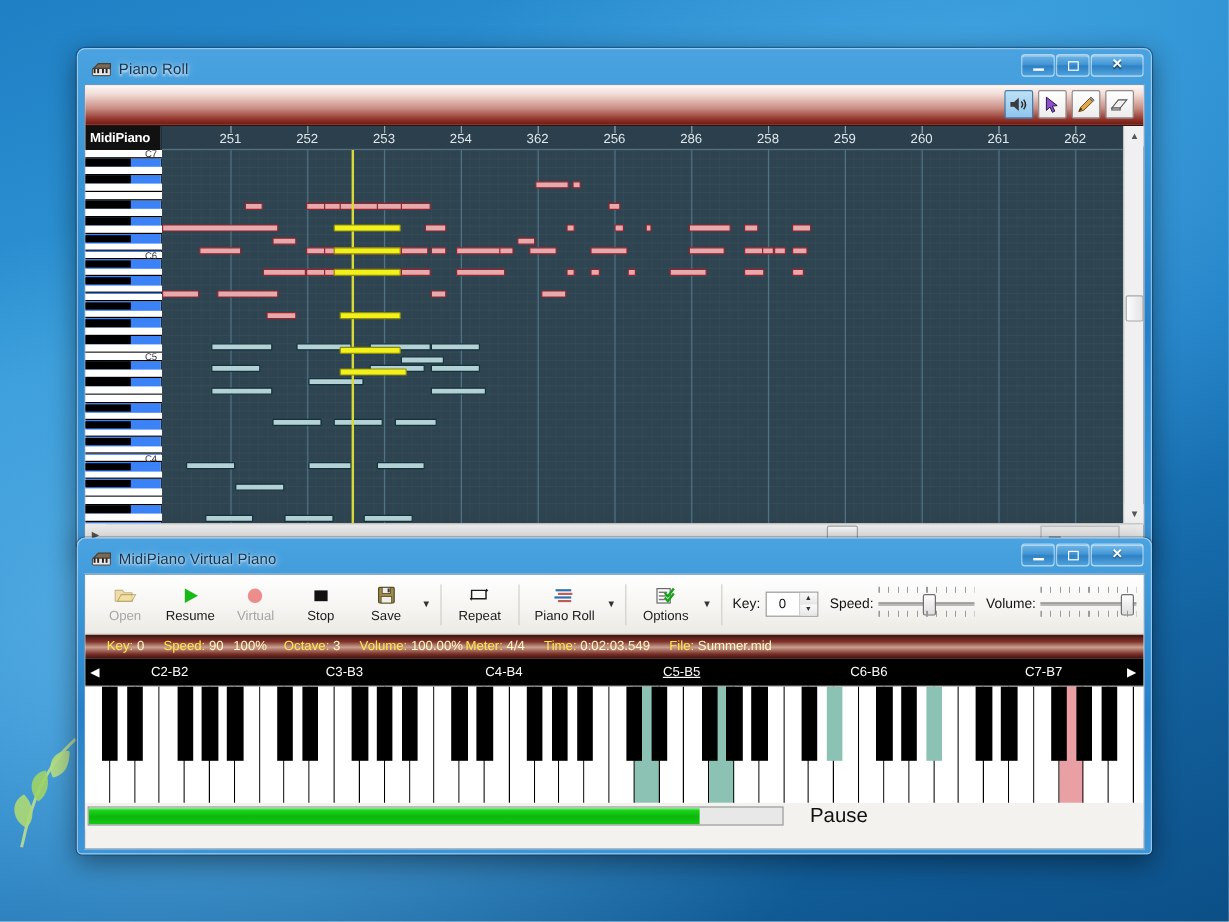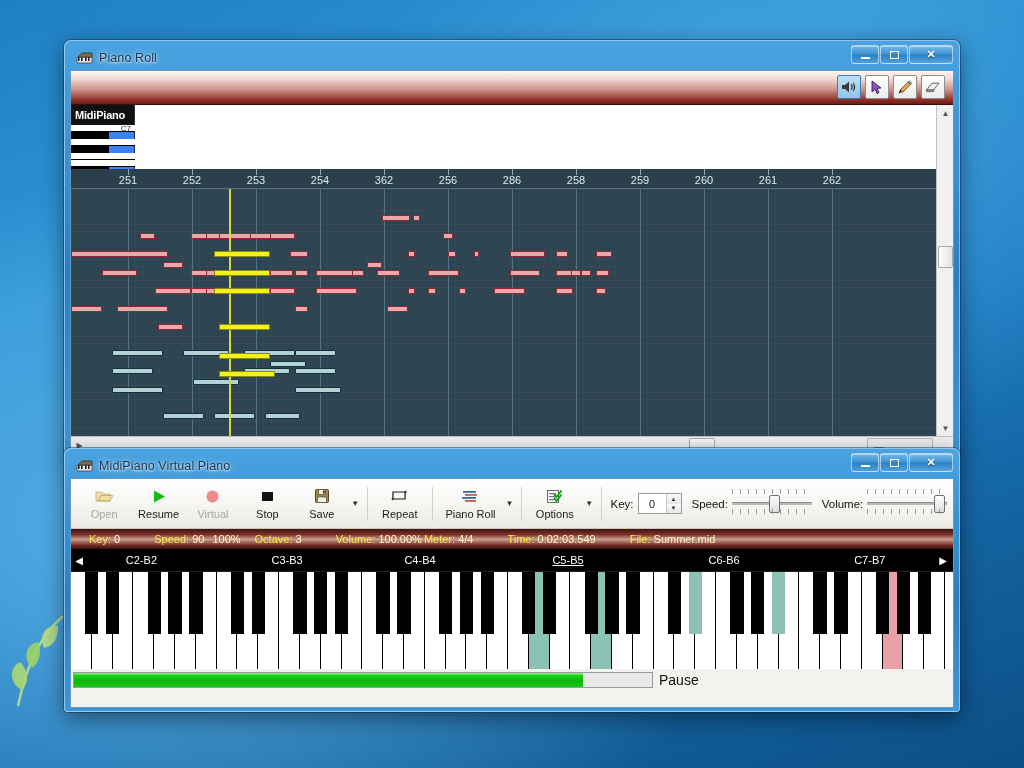--- a/index.html
+++ b/index.html
@@ -54,21 +54,21 @@
     border-bottom:1px solid #3a0d09;
   }
   .pr-tools { position:absolute; right:8px; top:4px; display:flex; gap:4px; }
   .tool-btn {
     width:24px; height:24px; border:1px solid #8e8e8e; border-radius:2px;
     background:linear-gradient(180deg,#ffffff 0%,#ececec 100%);
     display:flex; align-items:center; justify-content:center;
   }
   .tool-btn.sel { background:linear-gradient(180deg,#bfe0f5 0%,#8dc5ee 100%); border-color:#3c7fb1; }
 
-  .pr-body { position:absolute; left:0; right:0; top:34px; bottom:0; display:flex;flex-direction:column; }
+  .pr-body { position:absolute; left:0; right:0; top:34px; bottom:0; display:flex; }
   .pr-keys { width:64px; flex:0 0 64px; background:#fff; position:relative; border-right:1px solid #20323f; }
   .pr-keys-head {
     height:20px; background:#111; color:#fff; font-size:11px; font-weight:bold;
     display:flex; align-items:center; padding-left:4px; letter-spacing:-0.2px;
   }
   .kbd { position:absolute; top:20px; left:0; right:0; bottom:0; background:#3b82f6; }
   .wk { position:absolute; left:0; width:64px; border-bottom:1px solid #000; background:#fff; }
   .bk { position:absolute; left:0; width:38px; background:#000; }
   .klabel { position:absolute; right:3px; font-size:8px; color:#333; }
 
@@ -129,38 +129,38 @@
   .slider .track { position:absolute; left:0; right:0; top:14px; height:3px; background:#b9b9b9; border-top:1px solid #8e8e8e;}
   .slider .thumb { position:absolute; top:7px; width:11px; height:18px; background:linear-gradient(180deg,#fdfdfd,#dedede); border:1px solid #6f6f6f; border-radius:2px;}
   .slider .ticks { position:absolute; left:0; right:0; top:1px; height:5px; background-image:repeating-linear-gradient(90deg,#9a9a9a 0 1px, transparent 1px 8px); }
   .slider .ticks.b { top:21px; }
 
   .mp-status {
     height:20px; display:flex; align-items:center;
     background:linear-gradient(180deg,#3c1412 0%,#7f3128 28%,#c8a090 52%,#7a2f27 80%,#3a120f 100%);
     font-size:11px; color:#ffe84a; padding-left:18px; gap:0px; white-space:nowrap;
   }
-  .mp-status .seg { margin-right:34px; }
+  .mp-status .seg { margin-right:16px; }
   .mp-status .v { color:#fff9c4; }
 
   .oct-bar { height:22px; background:#000; color:#fff; font-size:11px; position:relative; display:flex; align-items:center;}
   .oct-bar .arr { width:16px; text-align:center; font-size:10px; color:#fff;}
   .oct-bar .olab { position:absolute; transform:translateX(-50%); }
 
   .piano { position:relative; height:98px; background:#fff; overflow:hidden; border-top:1px solid #222; }
   .pw { position:absolute; top:0; height:98px; background:#fff; border-right:1px solid #000; }
   .pw.lit-g { background:#8cc2b4; }
   .pw.lit-r { background:#e8a0a4; }
   .pb { position:absolute; top:0; height:62px; background:#000; z-index:3; }
   .pb.lit-g { background:#8cc2b4; }
 
   .mp-prog { height:22px; display:flex; align-items:center; background:#f4f2ee; padding:0 2px; gap:6px;}
   .progbar { flex:0 0 auto; width:580px; height:16px; border:1px solid #9b9b9b; background:#e8e8e8; position:relative; overflow:hidden;}
   .progfill { position:absolute; left:0; top:0; bottom:0; background:linear-gradient(180deg,#9df09d 0%,#19d219 18%,#0bb80b 55%,#17c617 100%); }
-  .progtxt { font-size:14px; color:#111; }
+  .progtxt { font-size:17px; color:#111;margin-left:16px; }
 </style>
 </head>
 <body>
 
 <svg class="leaf" viewBox="0 0 80 110">
   <path d="M10 108 C 18 70, 30 40, 55 18" stroke="#cfe98a" stroke-width="2.5" fill="none" opacity="0.85"></path>
   <path d="M14 92 C 2 86, 0 70, 12 64 C 20 72, 22 84, 14 92 Z" fill="#b9e06a" opacity="0.9"></path>
   <path d="M24 70 C 14 60, 18 46, 30 44 C 34 54, 32 64, 24 70 Z" fill="#a9d95c" opacity="0.9"></path>
   <path d="M36 50 C 30 38, 38 26, 50 28 C 50 40, 46 48, 36 50 Z" fill="#c3e67a" opacity="0.9"></path>
 </svg>

